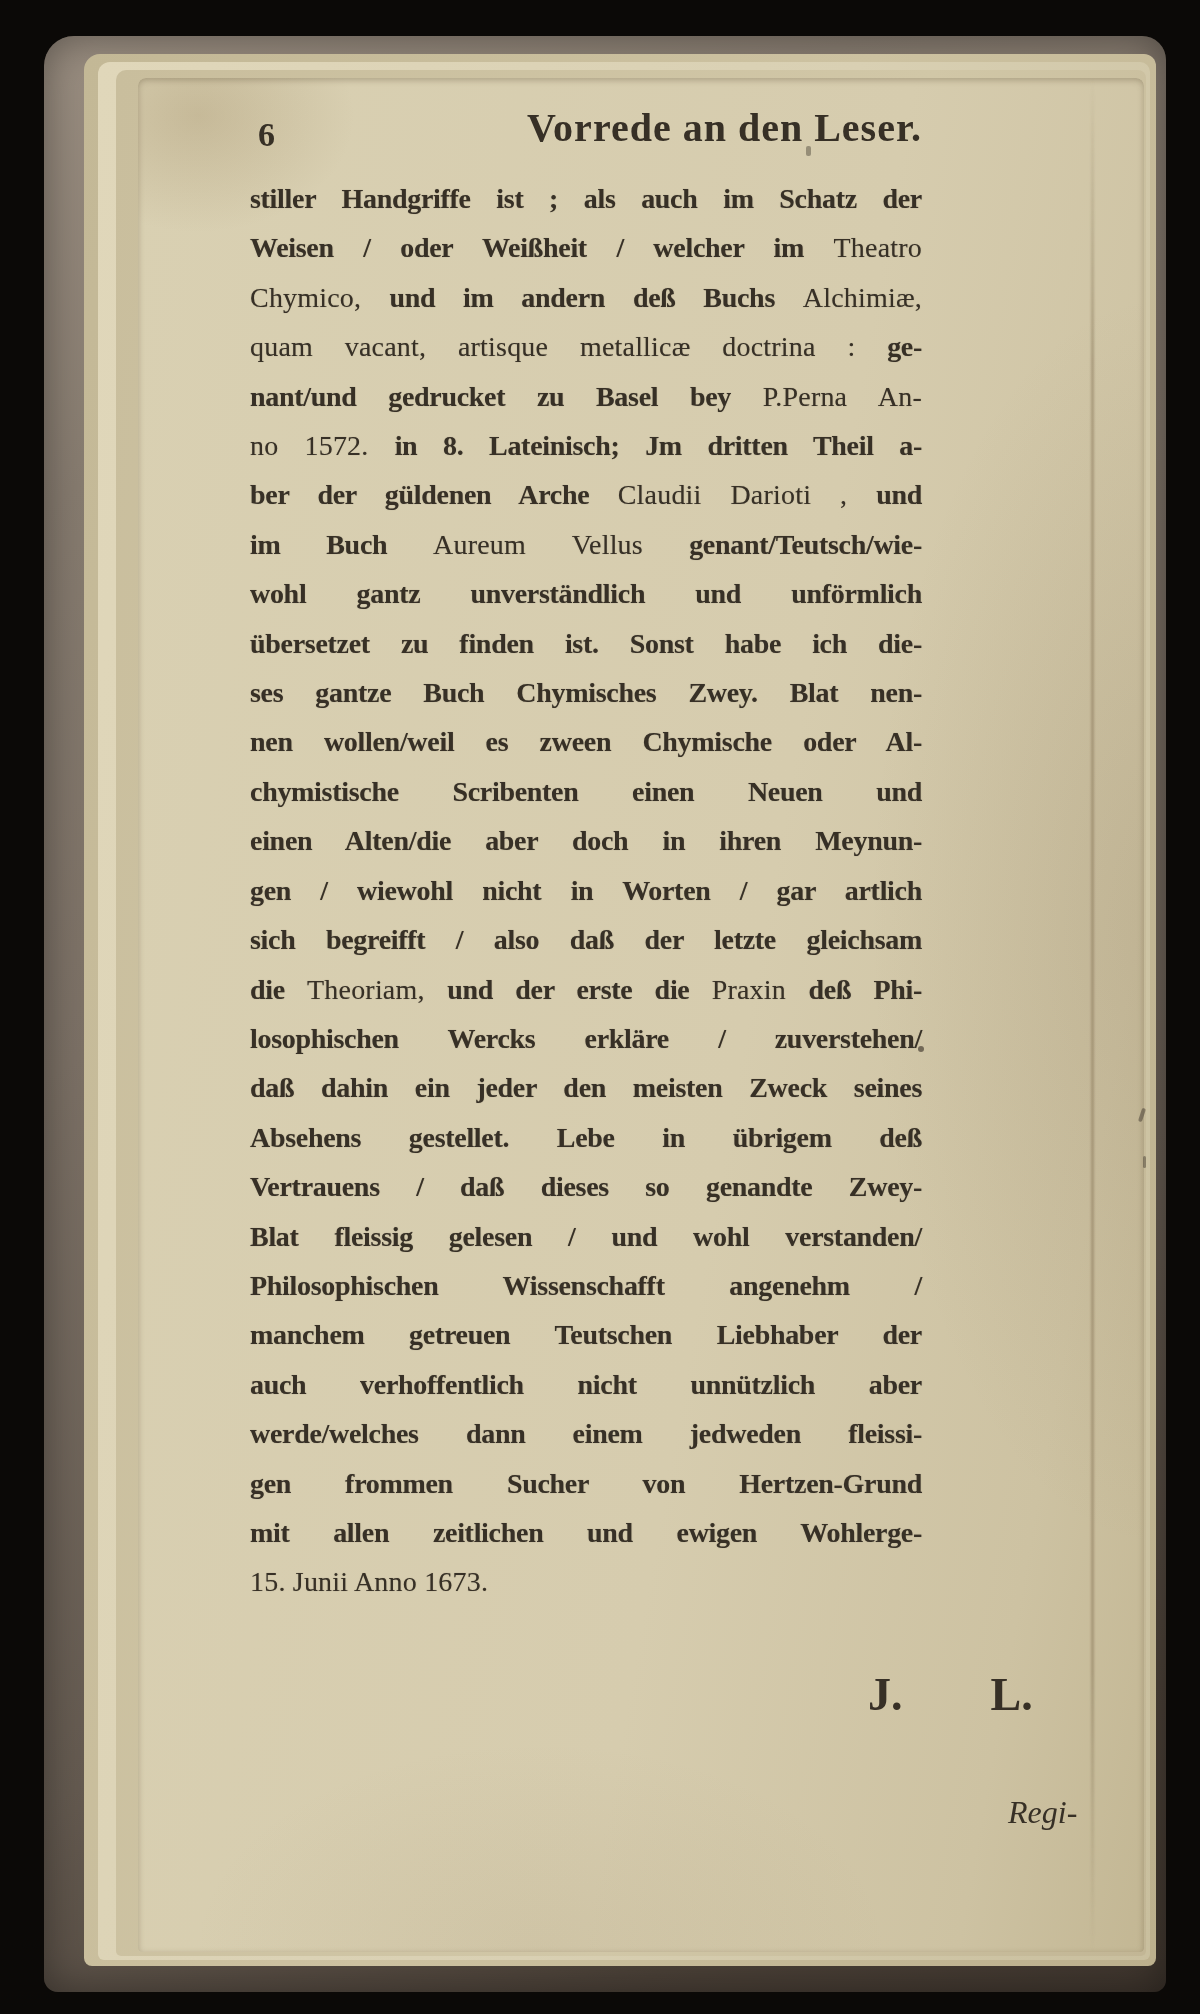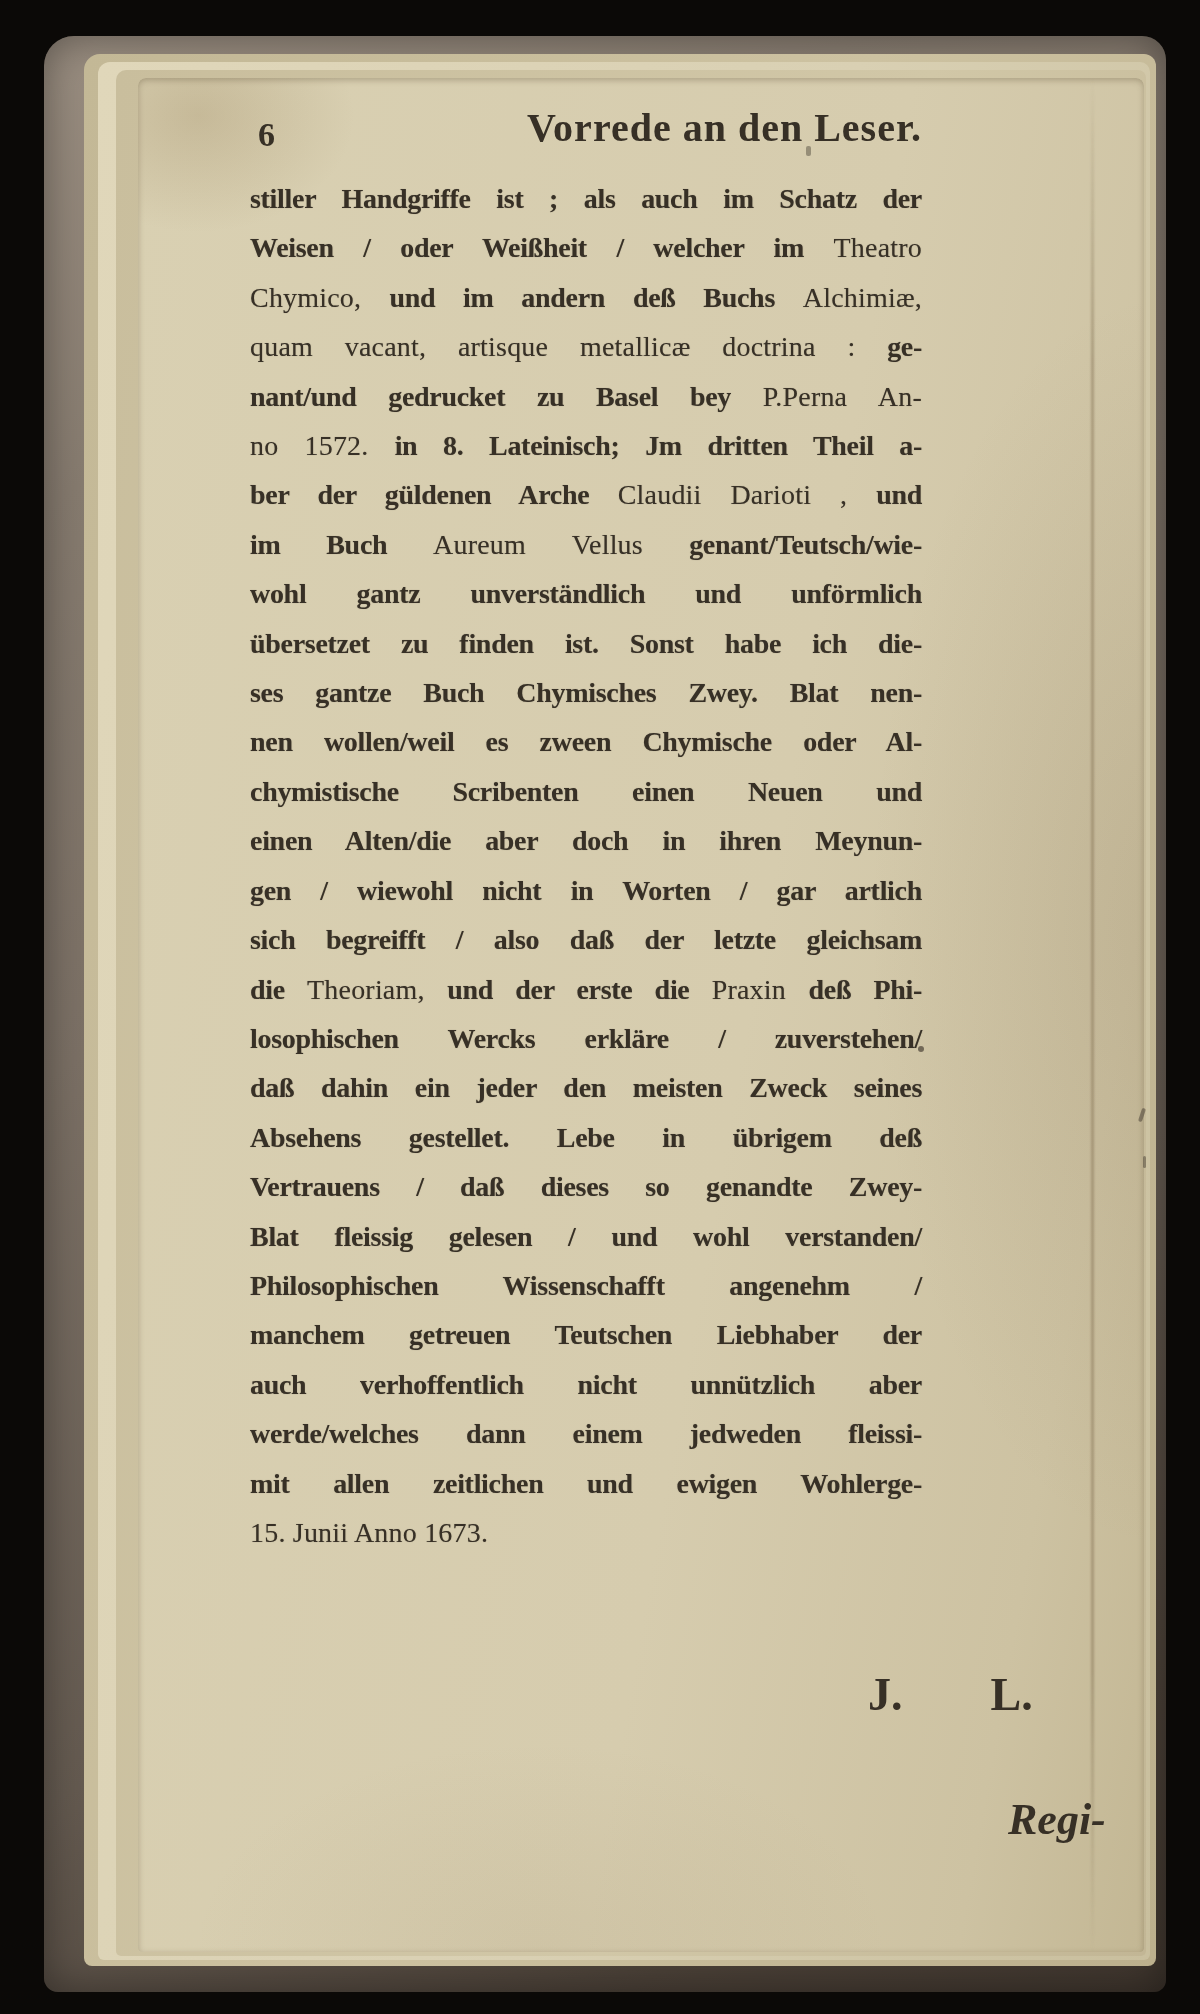--- a/index.html
+++ b/index.html
@@ -52,21 +52,21 @@
     font-size:28px; line-height:49.4px; letter-spacing:-0.3px;
     text-align:justify; text-align-last:justify;
     text-shadow:0 0 1px rgba(55,48,38,.35);
   }
   .line.no-just { text-align:right; text-align-last:left; }
   .seg-fraktur { font-weight:700; }
   .seg-roman { font-weight:400; letter-spacing:0.2px;margin-top:48px; }
   .signature { position:absolute; left:868px; top:1668px; display:flex; gap:88px;
     font-size:46px; font-weight:bold; color:#373026; }
   .catchword { position:absolute; left:1008px; top:1794px;
-    font-size:44px; font-weight:bold; font-style:italic; color:#373026; }
+    font-size:32px; font-weight:normal; font-style:italic; color:#373026; }
   
   .speck { position:absolute; background:#4a4236; border-radius:50%; opacity:.7; }
   .sp1 { left:918px; top:1046px; width:6px; height:6px; }
   .sp2 { left:1140px; top:1108px; width:4px; height:14px; border-radius:2px; transform:rotate(18deg); opacity:.55; }
   .sp3 { left:1143px; top:1156px; width:3px; height:12px; border-radius:2px; opacity:.5; }
   .sp4 { left:806px; top:146px; width:5px; height:10px; border-radius:2px; opacity:.45; }
 </style>
 </head>
 <body>
 
@@ -102,20 +102,21 @@
         <div class="line"><span class="seg-fraktur">die </span><span class="seg-roman">Theoriam, </span><span class="seg-fraktur">und der erste die </span><span class="seg-roman">Praxin </span><span class="seg-fraktur">deß Phi-</span></div>
         <div class="line"><span class="seg-fraktur">losophischen Wercks erkläre / zuverstehen/</span></div>
         <div class="line"><span class="seg-fraktur">daß dahin ein jeder den meisten Zweck seines</span></div>
         <div class="line"><span class="seg-fraktur">Absehens gestellet. Lebe in übrigem deß</span></div>
         <div class="line"><span class="seg-fraktur">Vertrauens / daß dieses so genandte Zwey-</span></div>
         <div class="line"><span class="seg-fraktur">Blat fleissig gelesen / und wohl verstanden/</span></div>
         <div class="line"><span class="seg-fraktur">Philosophischen Wissenschafft angenehm /</span></div>
         <div class="line"><span class="seg-fraktur">manchem getreuen Teutschen Liebhaber der</span></div>
         <div class="line"><span class="seg-fraktur">auch verhoffentlich nicht unnützlich aber</span></div>
         <div class="line"><span class="seg-fraktur">werde/welches dann einem jedweden fleissi-</span></div>
+        <div class="line"><span class="seg-fraktur">gen frommen Sucher von Hertzen-Grund</span></div>
         <div class="line"><span class="seg-fraktur">mit allen zeitlichen und ewigen Wohlerge-</span></div>
         <div class="line no-just"><span class="seg-roman">15. Junii Anno 1673.</span></div>
       </div>
   </div>
 
   <div class="signature">
       <span>J.</span>
       <span>L.</span>
     </div>
   <div class="catchword">Regi-</div>

